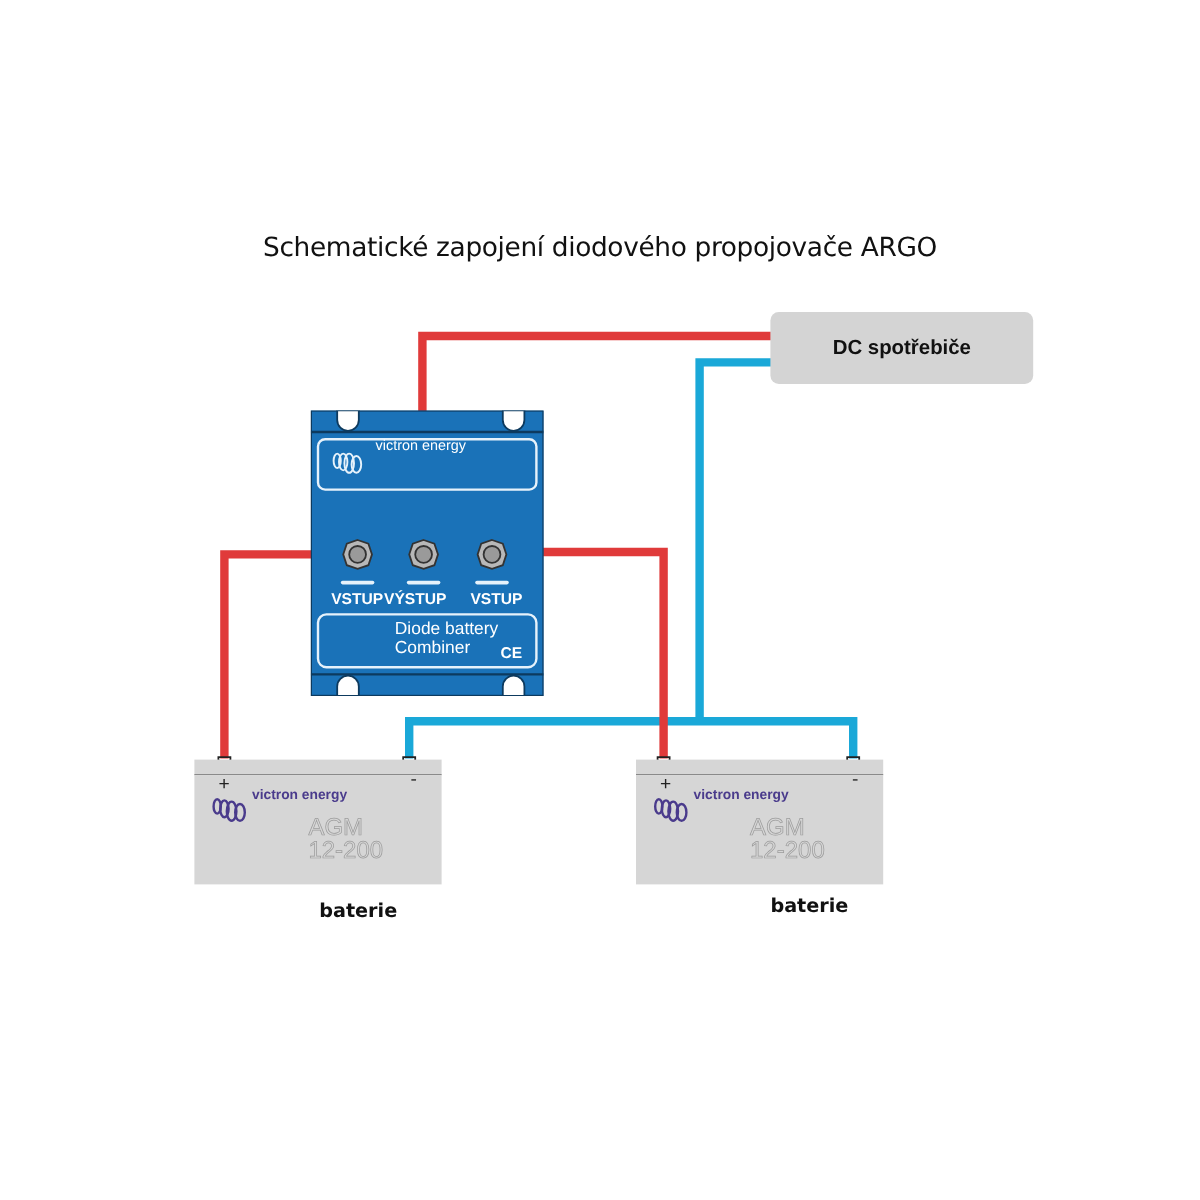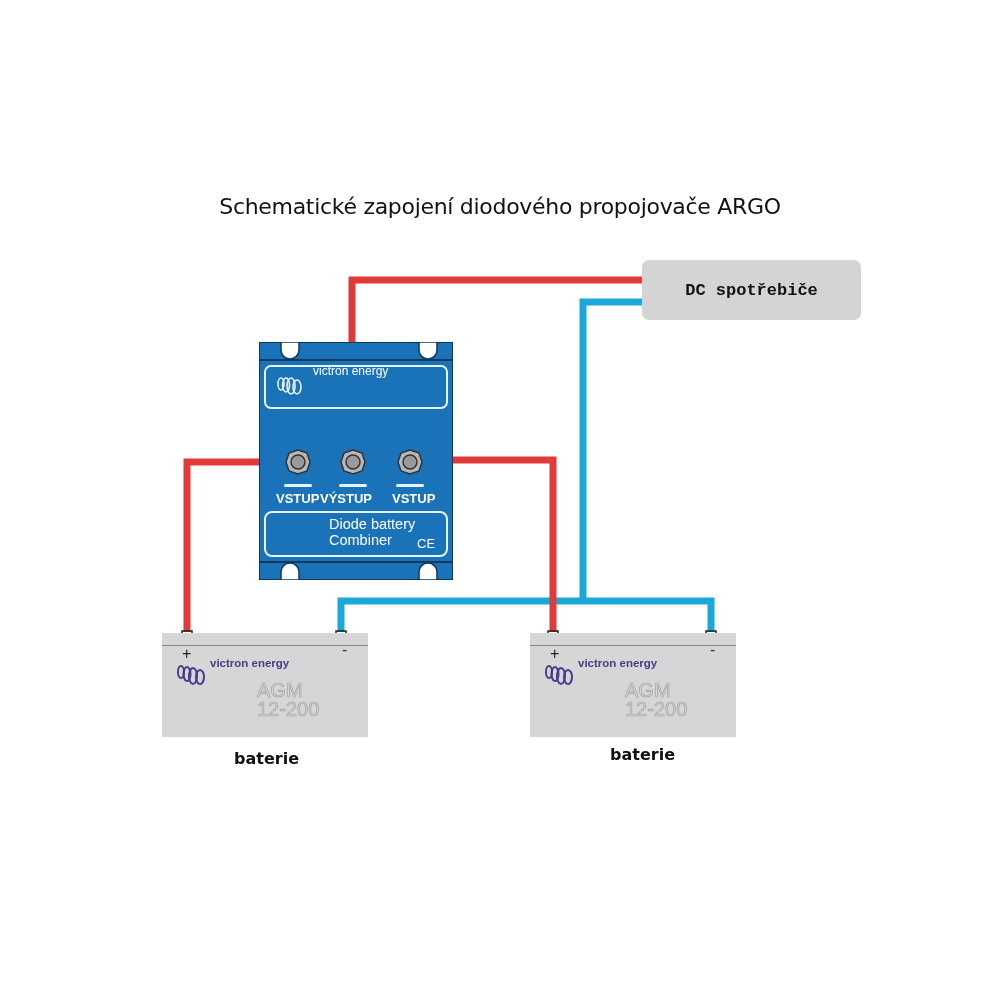--- a/index.html
+++ b/index.html
@@ -3,37 +3,37 @@
 <meta charset="utf-8">
 <style>
   html, body { margin: 0; padding: 0; background: #ffffff; }
   body { width: 1000px; height: 1000px; position: relative; overflow: hidden;
          font-family: "Liberation Sans", sans-serif; }
   .title { position: absolute; left: 0; width: 1000px; top: 194px; text-align: center;
            font-family: "DejaVu Sans", sans-serif; font-weight: normal; font-size: 22px; color: #111; letter-spacing: -0.3px; }
   .wires { position: absolute; left: 0; top: 0; width: 1000px; height: 1000px; }
   .dc-box { position: absolute; left: 642px; top: 260px; width: 219px; height: 60px; background: #d4d4d4;
             border-radius: 7px; display: flex; align-items: center; justify-content: center;
-            font-family: Liberation Mono, monospace; font-weight: bold; font-size: 17px; color: #111; }
+            font-family: Liberation Sans, sans-serif; font-weight: bold; font-size: 17px; color: #111; }
   .combiner { position: absolute; left: 259px; top: 342px; width: 194px; height: 238px; }
   .combiner svg { position: absolute; left: 0; top: 0; }
   .brand-top { position: absolute; left: 54px; top: 22px; color: #fff; font-size: 12px; }
   .term-label { position: absolute; top: 149px; color: #fff; font-weight: bold; font-size: 13px; }
   .product { position: absolute; left: 22px; top: 174px; color: #fff; font-size: 14.5px; margin-left: 48px; }
-  .ce { position: absolute; left: 158px; top: 194px; color: #fff; font-size: 13px; }
+  .ce { position: absolute; left: 158px; top: 194px; color: #fff; font-size: 13px; font-weight: bold; }
   .battery { position: absolute; width: 206px; height: 104px; }
   .battery .lid { position: absolute; left: 0; top: 0; width: 206px; height: 12px; background: #d6d6d6; border-bottom: 1px solid #8a8a8a; }
   .battery .body { position: absolute; left: 0; top: 13px; width: 206px; height: 91px; background: #d6d6d6; }
   .battery .plus { position: absolute; left: 20px; top: 12px; font-size: 16px; color: #222; }
   .battery .minus { position: absolute; left: 180px; top: 8px; font-size: 16px; color: #333; }
   .battery .brand { position: absolute; left: 48px; top: 24px; font-size: 11.5px; color: #4a3b8c; font-weight: bold; }
   .battery .logo { position: absolute; left: 14px; top: 30px; }
   .battery .model { position: absolute; left: 95px; top: 48px; font-size: 20px; color: #d6d6d6; line-height: 19px;
                     -webkit-text-stroke: 0.6px #9c9c9c; }
-  .bat-label { position: absolute; font-family: "DejaVu Sans", sans-serif; font-weight: bold; font-size: 16px; color: #111; }
+  .bat-label { position: absolute; font-family: "DejaVu Sans", sans-serif; font-weight: bold; font-size: 16px; color: #111; margin-left: 32px; }
 </style>
 </head>
 <body>
 
 <div class="title">Schematické zapojení diodového propojovače ARGO</div>
 
 <svg class="wires" width="1000" height="1000">
 
   <polyline points="352,462 352,280 643,280" fill="none" stroke="#e03a3a" stroke-width="7"></polyline>
 

